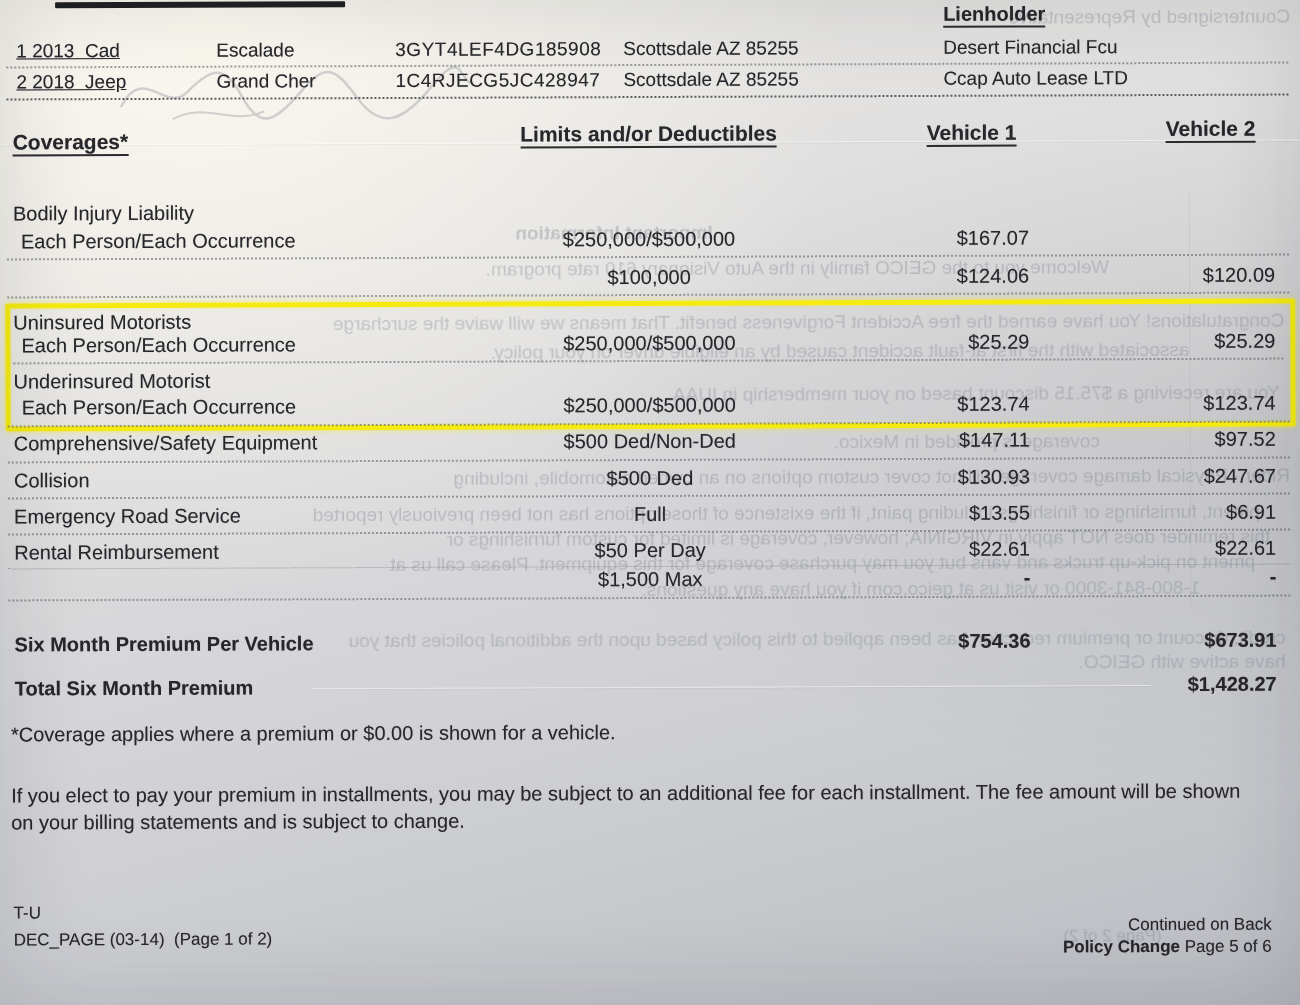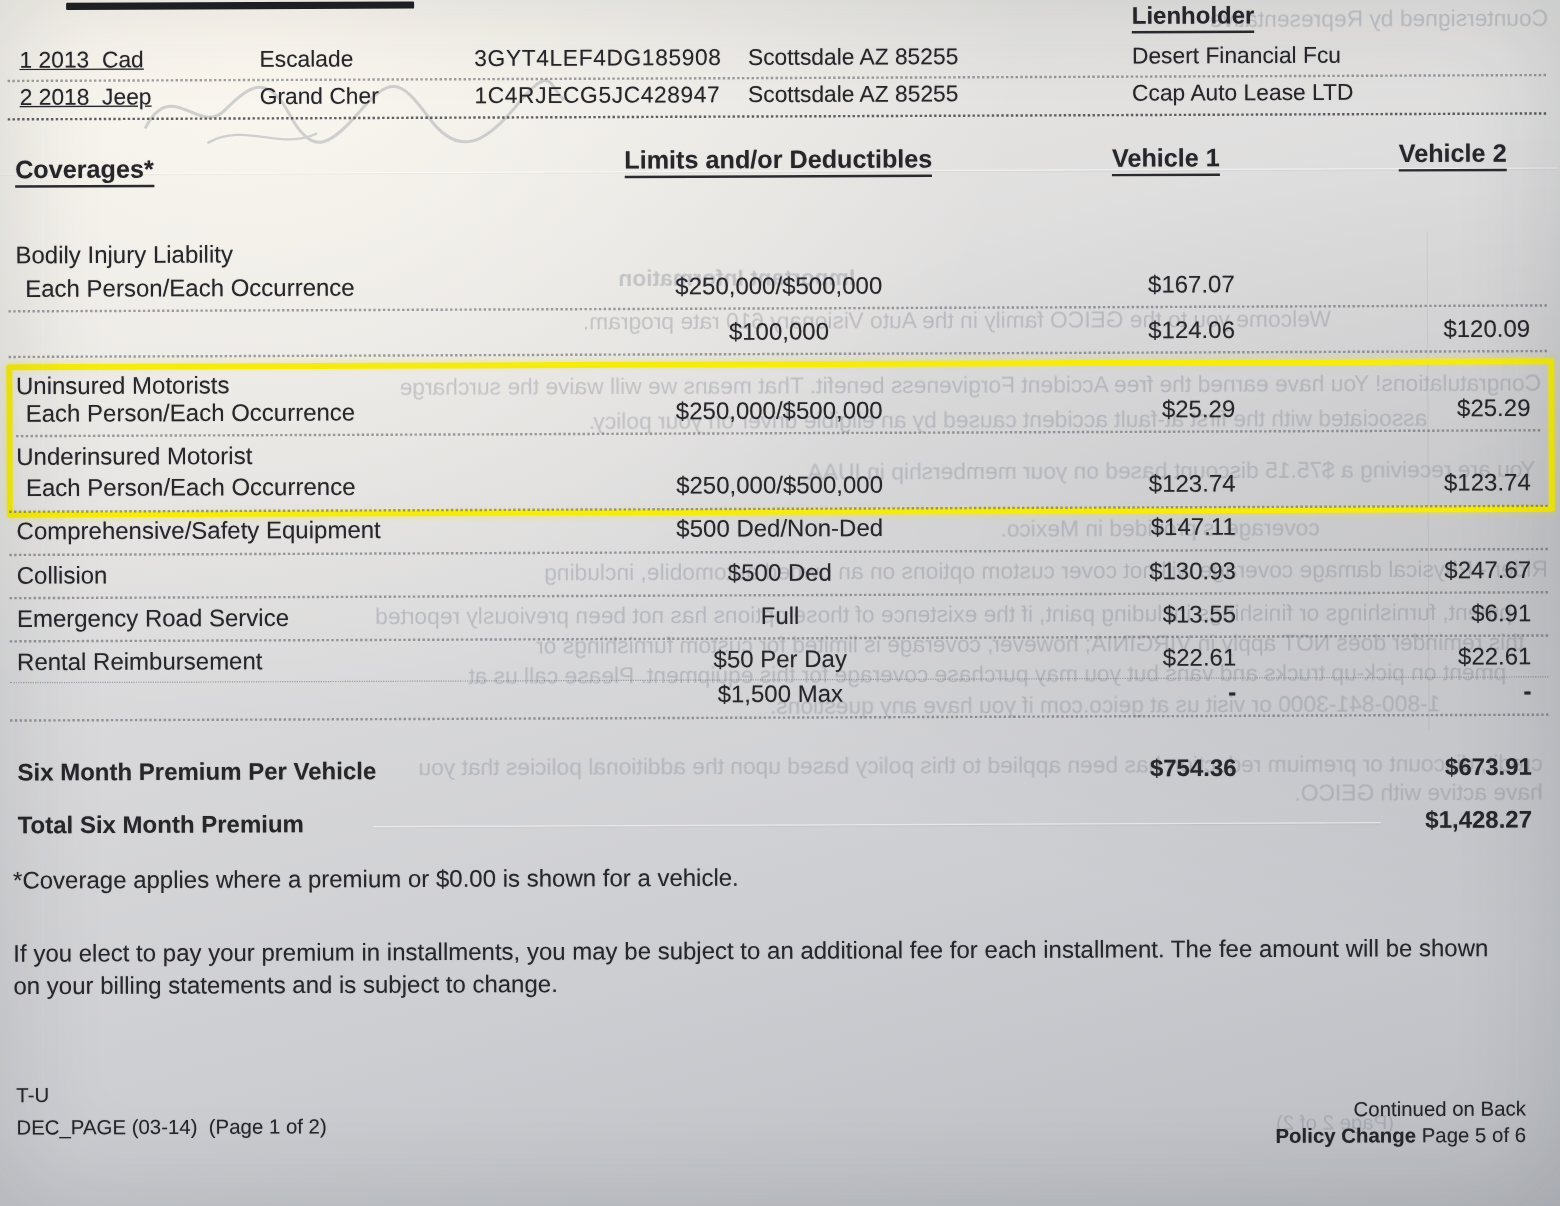--- a/index.html
+++ b/index.html
@@ -149,20 +149,21 @@
       <span class="lim">$250,000/$500,000</span>
       <span class="v1">$123.74</span>
       <span class="v2">$123.74</span>
     </div>
     <div class="sep" style="top:423px;"></div>
 
     <div class="row ink" style="top:430px;">
       <span class="lbl">Comprehensive/Safety Equipment</span>
       <span class="lim">$500 Ded/Non-Ded</span>
       <span class="v1">$147.11</span>
+      <span class="v2">$97.52</span>
     </div>
     <div class="sep" style="top:459px;"></div>
 
     <div class="row ink" style="top:467px;">
       <span class="lbl">Collision</span>
       <span class="lim">$500 Ded</span>
       <span class="v1">$130.93</span>
       <span class="v2">$247.67</span>
     </div>
     <div class="sep" style="top:495px;"></div>

